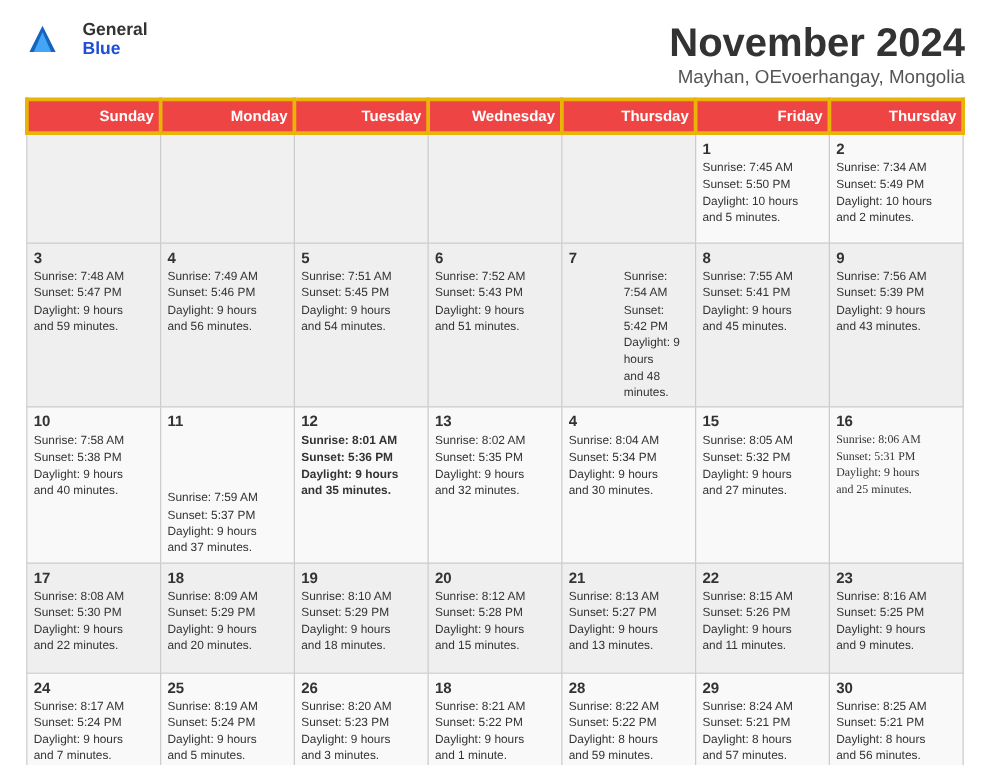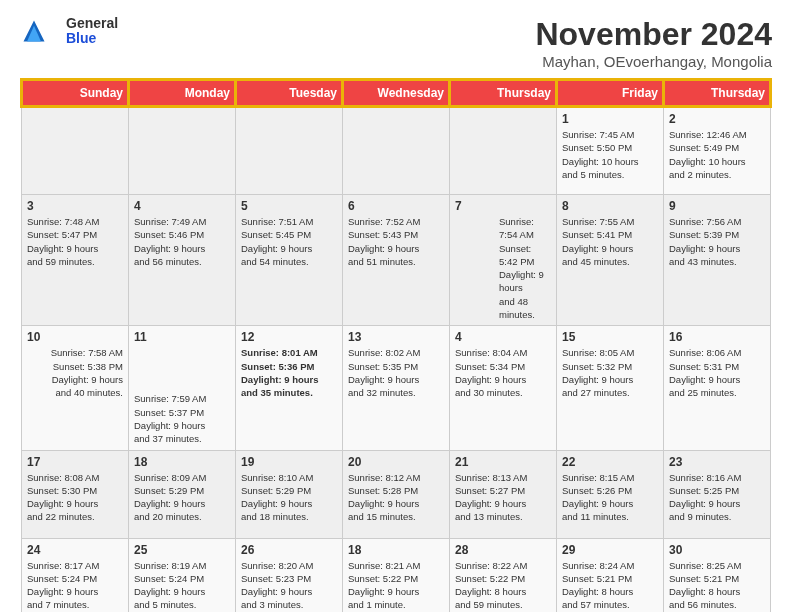--- a/index.html
+++ b/index.html
@@ -138,21 +138,21 @@
           <td class="empty-cell"></td>
           <td>
             <span class="day-num">1</span>
             <div class="day-info" style="white-space: pre-line;">Sunrise: 7:45 AM
 Sunset: 5:50 PM
 Daylight: 10 hours
 and 5 minutes.</div>
           </td>
           <td>
             <span class="day-num">2</span>
-            <div class="day-info" style="white-space: pre-line;">Sunrise: 12:46 AM
+            <div class="day-info" style="white-space: pre-line;">Sunrise: 7:34 AM
 Sunset: 5:49 PM
 Daylight: 10 hours
 and 2 minutes.</div>
           </td>
         </tr>
         <tr>
           <td>
             <span class="day-num">3</span>
             <div class="day-info" style="white-space: pre-line;">Sunrise: 7:48 AM
 Sunset: 5:47 PM
@@ -198,21 +198,21 @@
             <span class="day-num">9</span>
             <div class="day-info" style="white-space: pre-line;">Sunrise: 7:56 AM
 Sunset: 5:39 PM
 Daylight: 9 hours
 and 43 minutes.</div>
           </td>
         </tr>
         <tr>
           <td>
             <span class="day-num">10</span>
-            <div class="day-info" style="white-space: pre-line; text-align: right;">Sunrise: 7:58 AM
+            <div class="day-info" style="white-space: pre-line;">Sunrise: 7:58 AM
 Sunset: 5:38 PM
 Daylight: 9 hours
 and 40 minutes.</div>
           </td>
           <td>
             <span class="day-num">11</span>
             <div class="day-info" style="white-space: pre-line; margin-top: 48px;">Sunrise: 7:59 AM
 Sunset: 5:37 PM
 Daylight: 9 hours
 and 37 minutes.</div>
@@ -240,21 +240,21 @@
           </td>
           <td>
             <span class="day-num">15</span>
             <div class="day-info" style="white-space: pre-line;">Sunrise: 8:05 AM
 Sunset: 5:32 PM
 Daylight: 9 hours
 and 27 minutes.</div>
           </td>
           <td>
             <span class="day-num">16</span>
-            <div class="day-info" style="white-space: pre-line;">Sunrise: 8:06 AM
+            <div class="day-info" style="white-space: pre-line; font-family: Liberation Serif, serif;">Sunrise: 8:06 AM
 Sunset: 5:31 PM
 Daylight: 9 hours
 and 25 minutes.</div>
           </td>
         </tr>
         <tr>
           <td>
             <span class="day-num">17</span>
             <div class="day-info" style="white-space: pre-line;">Sunrise: 8:08 AM
 Sunset: 5:30 PM

